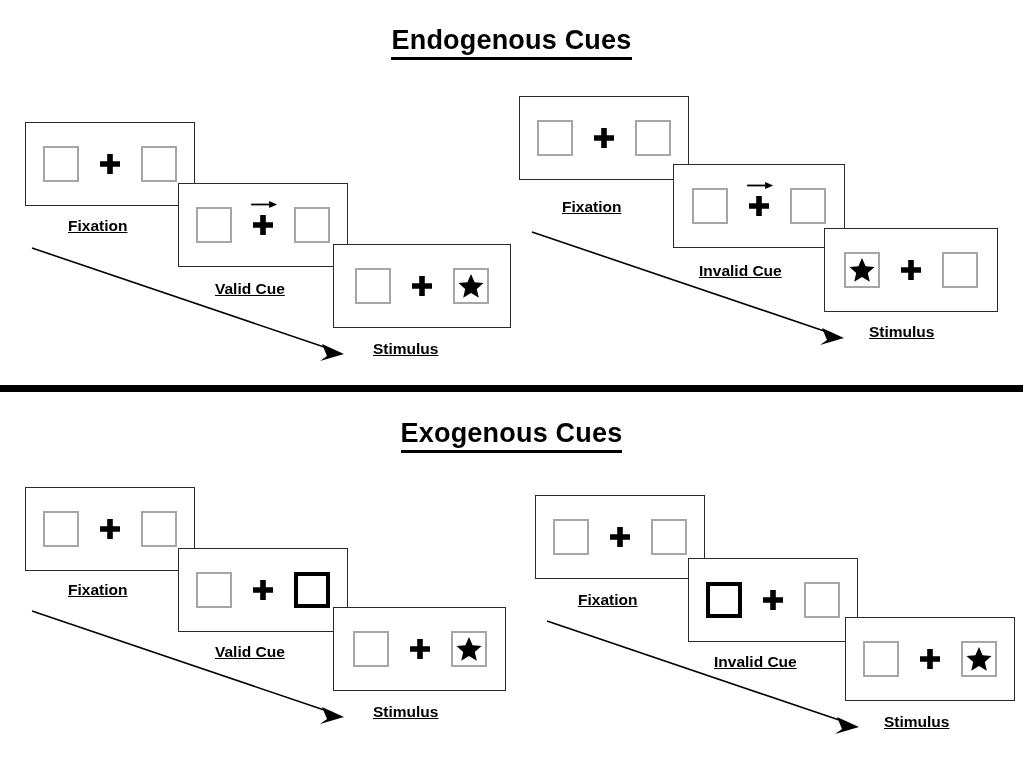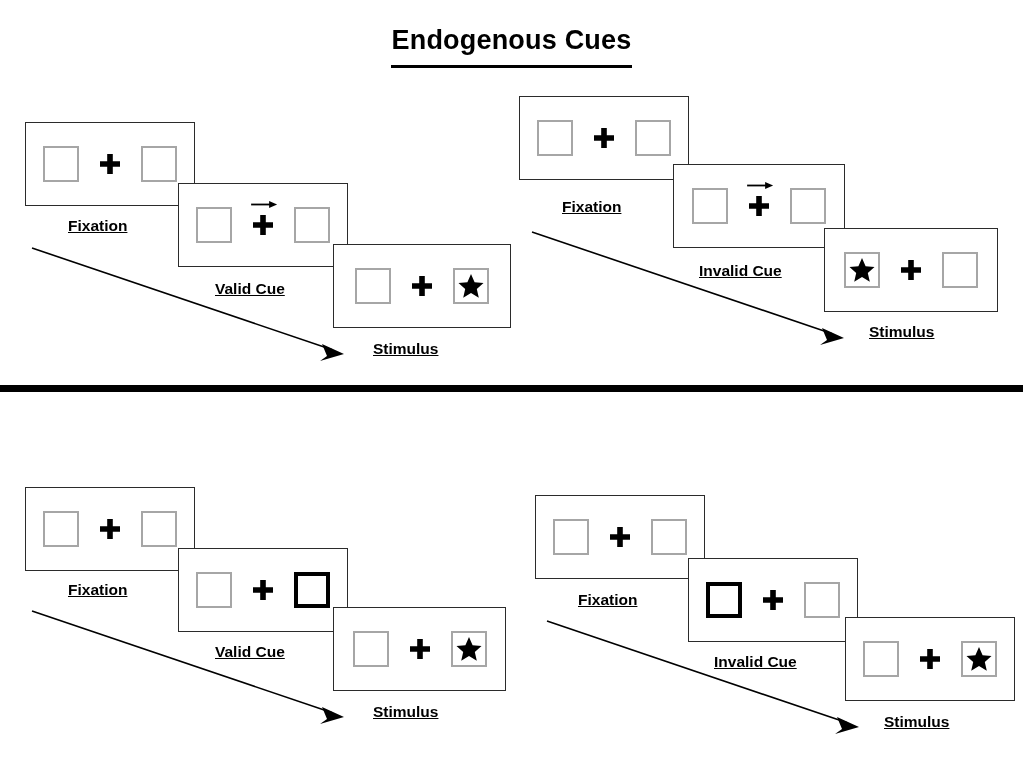--- a/index.html
+++ b/index.html
@@ -18,21 +18,21 @@
     position:absolute;
     width:100%;
     text-align:center;
     font-weight:bold;
     font-size:27px;
     color:#000;
     letter-spacing:.2px;
   }
   .section-title span{
     border-bottom:3px solid #000;
-    padding-bottom:10px;
+    padding-bottom:2px;
   }
 
   
   .divider{
     position:absolute;
     left:0;
     width:1023px;
     height:7px;
     background:#000;
   }
@@ -264,20 +264,23 @@
         <div class="sqbox"></div>
       </div>
     </div>
   </div>
   <div class="caption" style="left:869px;top:323px;">
     <span>Stimulus</span>
   </div>
 
   <div class="divider" style="top:385px;"></div>
 
+  <div class="section-title" style="top:418px;left:0;">
+    <span>Exogenous Cues</span>
+  </div>
 
   <svg class="timearrow" style="left:28px;top:603px;width:322px;height:125px;" viewBox="0 0 322 125">
     <line x1="4" y1="8" x2="305" y2="110" stroke="#000" stroke-width="1.6"></line>
     <polygon points="316,114 294,104 299,116 292,121" fill="#000"></polygon>
   </svg>
 
   <div class="panel" style="left:25px;top:487px;width:170px;height:84px;">
     <div class="panel-inner">
       <div class="boxslot">
         <div class="sqbox"></div>

